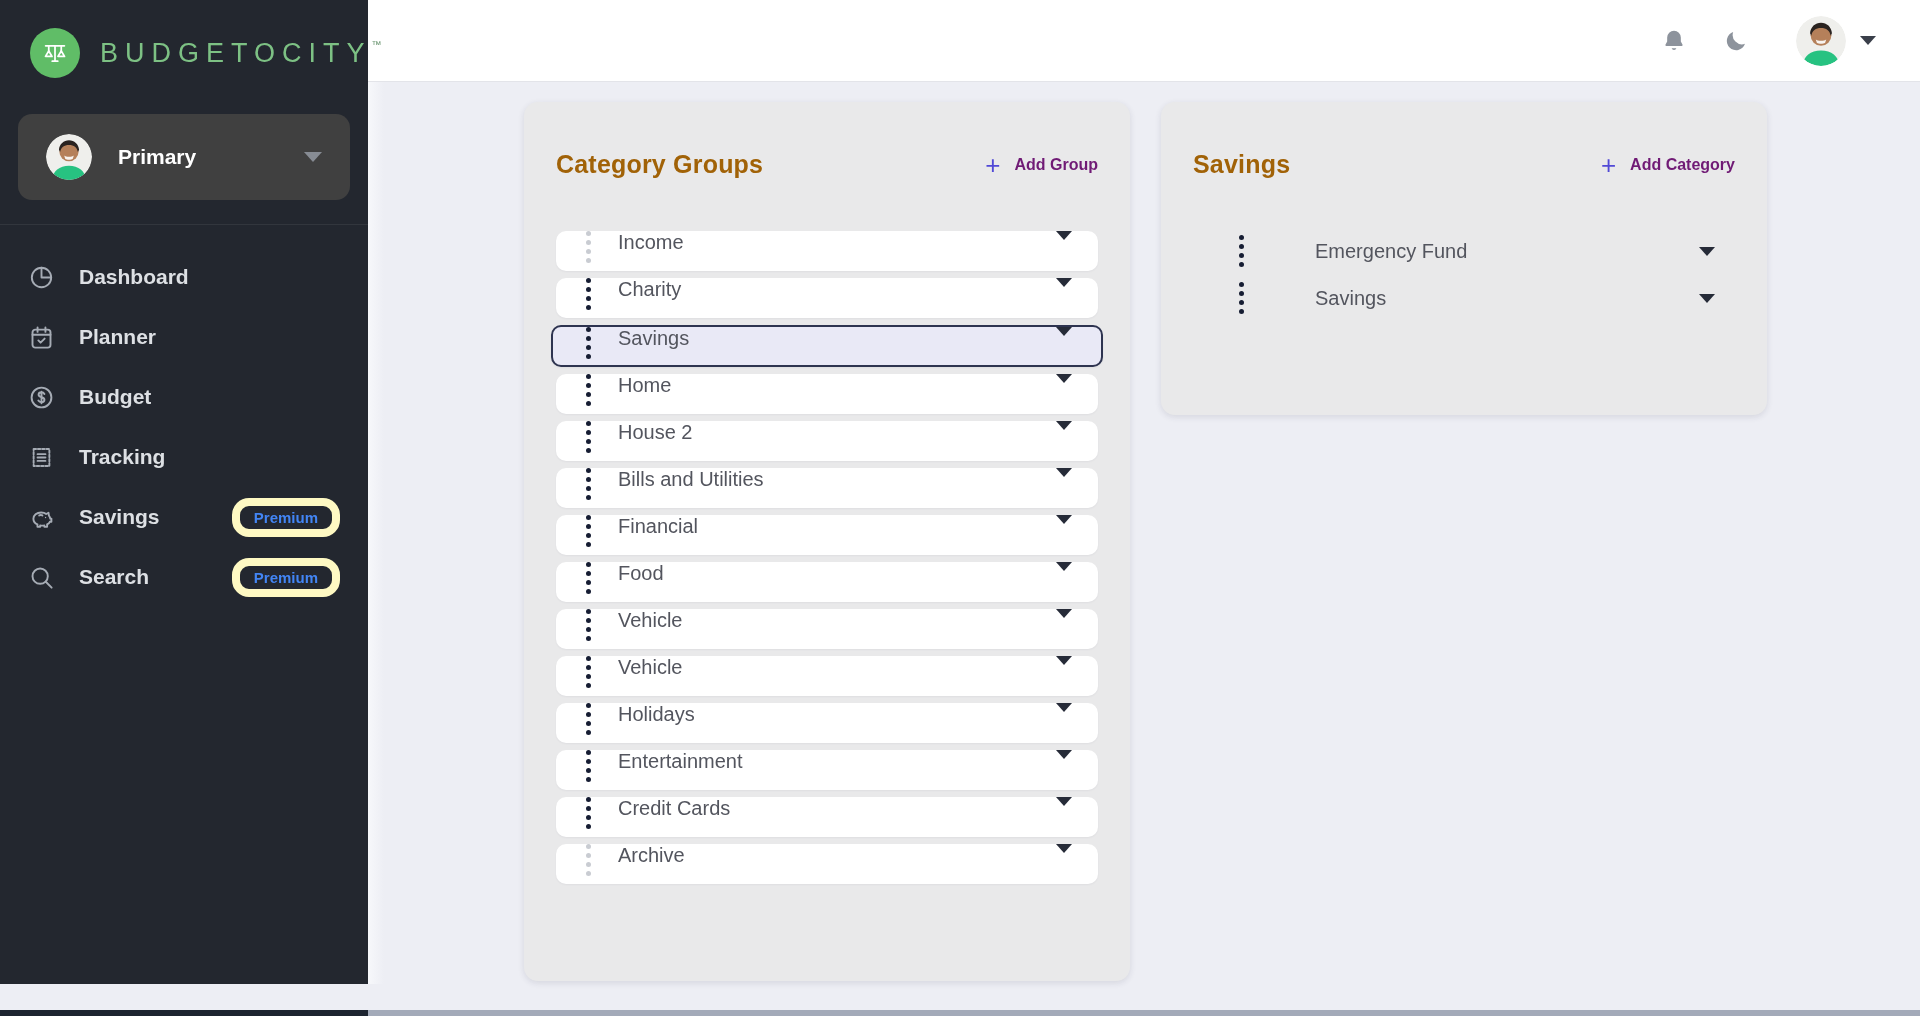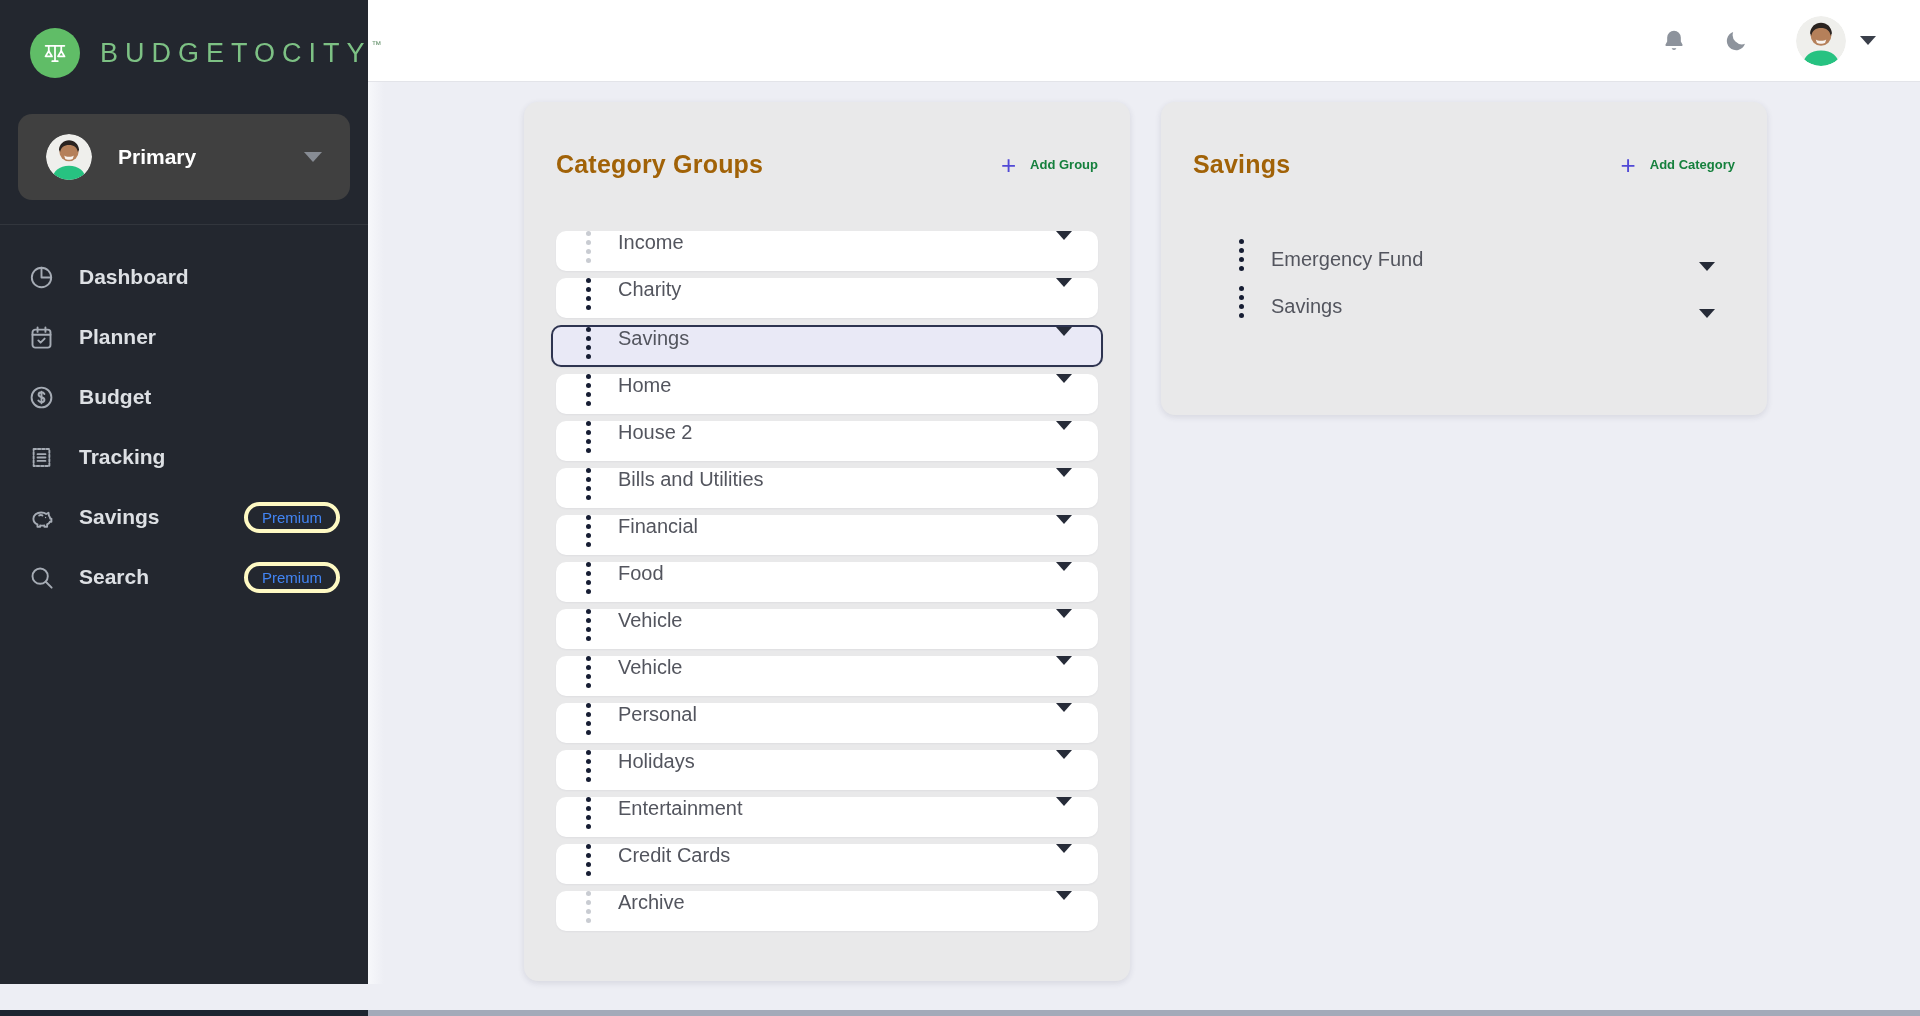--- a/index.html
+++ b/index.html
@@ -17,21 +17,21 @@
 
   .profile-card { margin: 10px 18px 24px 18px; background: #404040; border-radius: 14px; display: flex; align-items: center; gap: 26px; padding: 20px 28px; cursor: pointer; }
   .profile-name { color: #ffffff; font-size: 21px; font-weight: 600; }
   .caret { width: 0; height: 0; border-left: 9px solid transparent; border-right: 9px solid transparent; border-top: 10px solid #878c94; margin-left: auto; }
   .sidebar-sep { border-top: 1px solid rgba(255,255,255,0.07); margin: 0; }
 
   .nav { display: flex; flex-direction: column; padding: 22px 28px; }
   .nav-item { display: flex; align-items: center; gap: 24px; height: 60px; color: #dde0e4; font-size: 21px; font-weight: 600; cursor: pointer; }
   .nav-icon { width: 27px; height: 27px; color: #a6acb5; flex-shrink: 0; display: flex; }
   .nav-icon svg { width: 100%; height: 100%; }
-  .premium-badge { margin-left: auto; color: #4285f4; border: 4px solid #fef9c3; border-radius: 17px; padding: 3px 14px; font-size: 15px; font-weight: 400; }
+  .premium-badge { margin-left: auto; color: #4285f4; border: 8px solid #fef9c3; border-radius: 17px; padding: 3px 14px; font-size: 15px; font-weight: 700; }
 
   
   .main { flex: 1; display: flex; flex-direction: column; min-width: 0; }
   .topbar { height: 82px; background: #ffffff; border-bottom: 1px solid #e3e4e9; display: flex; align-items: center; flex-shrink: 0; }
   .topbar-spacer { flex: 1; }
   .icon-btn { background: none; border: none; cursor: pointer; display: flex; align-items: center; justify-content: center; width: 40px; height: 40px; }
   .icon-btn svg { width: 26px; height: 26px; fill: #8d939c; }
   .bell-btn { margin-right: 22px; }
   .moon-btn { margin-right: 40px; }
   .avatar-btn { display: flex; align-items: center; gap: 14px; background: none; border: none; cursor: pointer; margin-right: 44px; }
@@ -42,27 +42,27 @@
   .content::before { content: ""; position: absolute; left: 0; top: 0; bottom: 0; width: 16px; background: linear-gradient(to right, #f7f8fb, rgba(247,248,251,0)); pointer-events: none; }
 
   .card { background: #e9e9ea; border-radius: 14px; box-shadow: 0 2px 6px rgba(40,40,70,0.12); padding: 0 32px; }
   .card-groups { width: 606px; height: 879px; }
   .card-savings { width: 606px; height: 313px; margin-left: 31px; }
 
   .card-header { display: flex; align-items: center; justify-content: space-between; padding-top: 48px; }
   .card-title { font-size: 25px; font-weight: 700; color: #a16207; letter-spacing: 0.2px; }
   .add-btn { display: flex; align-items: center; gap: 14px; background: none; border: none; cursor: pointer; color: #5149d6; }
   .add-plus { font-size: 26px; font-weight: 400; line-height: 1; color: #5149d6; }
-  .add-label { font-size: 13px; font-weight: 700; color: #15803d; }
+  .add-label { font-size: 16px; font-weight: 700; color: #701a75; }
 
   .rows { margin-top: 52px; }
   .row { height: 40px; margin-bottom: 7px; border-radius: 10px; background: #ffffff; display: flex; padding: 0 26px 0 30px; cursor: pointer; box-shadow: 0 1px 2px rgba(40,40,70,0.05); }
   .row.selected { height: 42px; margin-left: -5px; margin-right: -5px; background: #e9e9f6; border: 2px solid #2e3450; padding: 0 29px 0 33px; }
 
-  .row-plain { height: 40px; margin-bottom: 7px; display: flex; align-items: flex-end; padding: 0 20px 0 46px; cursor: pointer; }
+  .row-plain { height: 40px; margin-bottom: 7px; display: flex; align-items: center; padding: 0 20px 0 46px; cursor: pointer; gap: 44px; }
 
   .drag-handle { display: flex; flex-direction: column; gap: 4px; width: 6px; flex-shrink: 0; cursor: grab; }
   .drag-handle i { width: 5px; height: 5px; border-radius: 50%; background: #161d33; }
   .drag-handle.muted i { background: #c9ccd2; }
 
   .row-label { margin-left: 26px; font-size: 20px; color: #53555e; }
   .row-chevron { margin-left: auto; width: 0; height: 0; border-left: 8px solid transparent; border-right: 8px solid transparent; border-top: 9px solid #262b38; }
 
   .bottom-strip { position: fixed; left: 0; bottom: 0; width: 1920px; height: 6px; z-index: 5;
     background: linear-gradient(to right, #1d2430 0 368px, #a3aab9 368px 100%); }
@@ -321,30 +321,20 @@
     <span class="drag-handle">
                 <i></i>
                 <i></i>
                 <i></i>
                 <i></i>
               </span>
     <span class="row-label">Vehicle</span>
     <span class="row-chevron"></span>
   </div>
 
-  <div class="row">
-    <span class="drag-handle">
-                <i></i>
-                <i></i>
-                <i></i>
-                <i></i>
-              </span>
-    <span class="row-label">Personal</span>
-    <span class="row-chevron"></span>
-  </div>
 
   <div class="row">
     <span class="drag-handle">
                 <i></i>
                 <i></i>
                 <i></i>
                 <i></i>
               </span>
     <span class="row-label">Holidays</span>
     <span class="row-chevron"></span>

